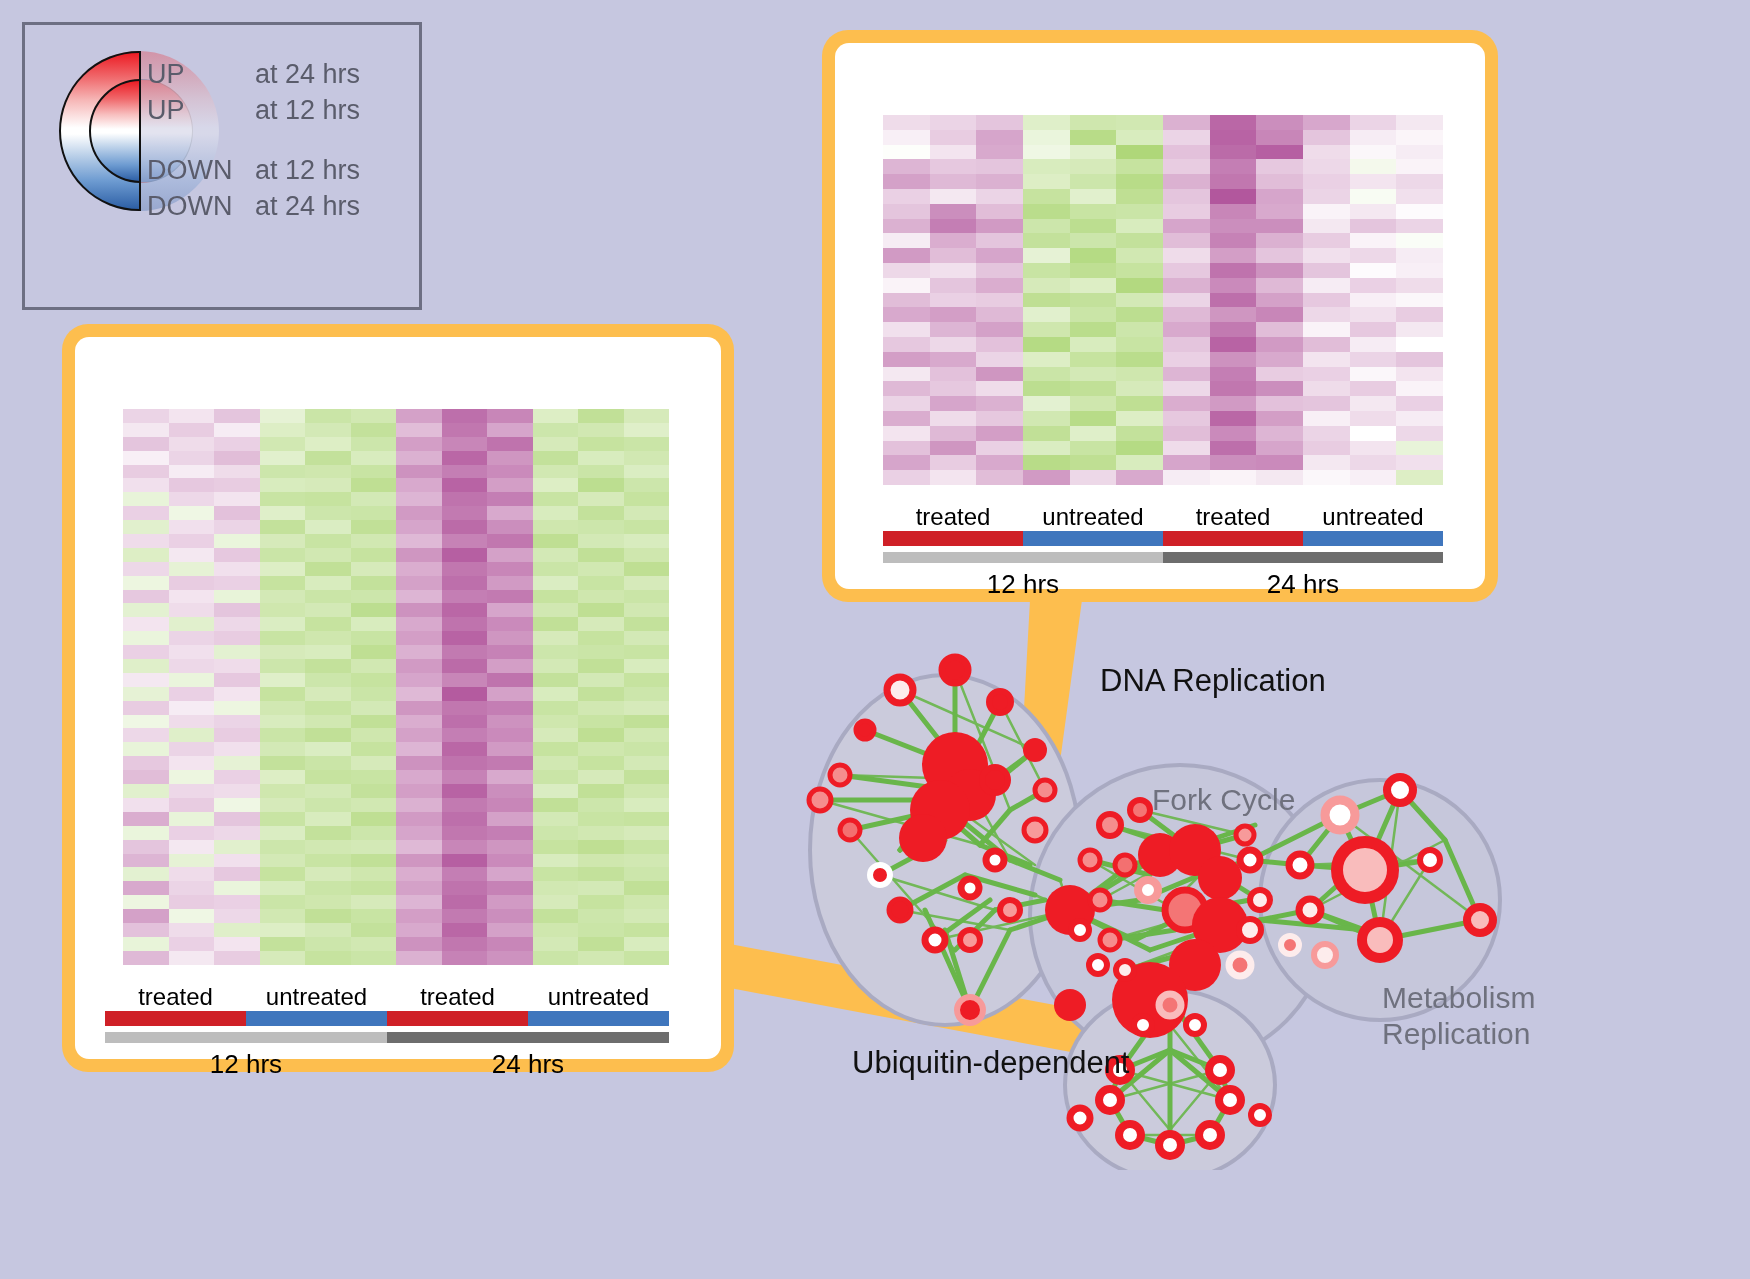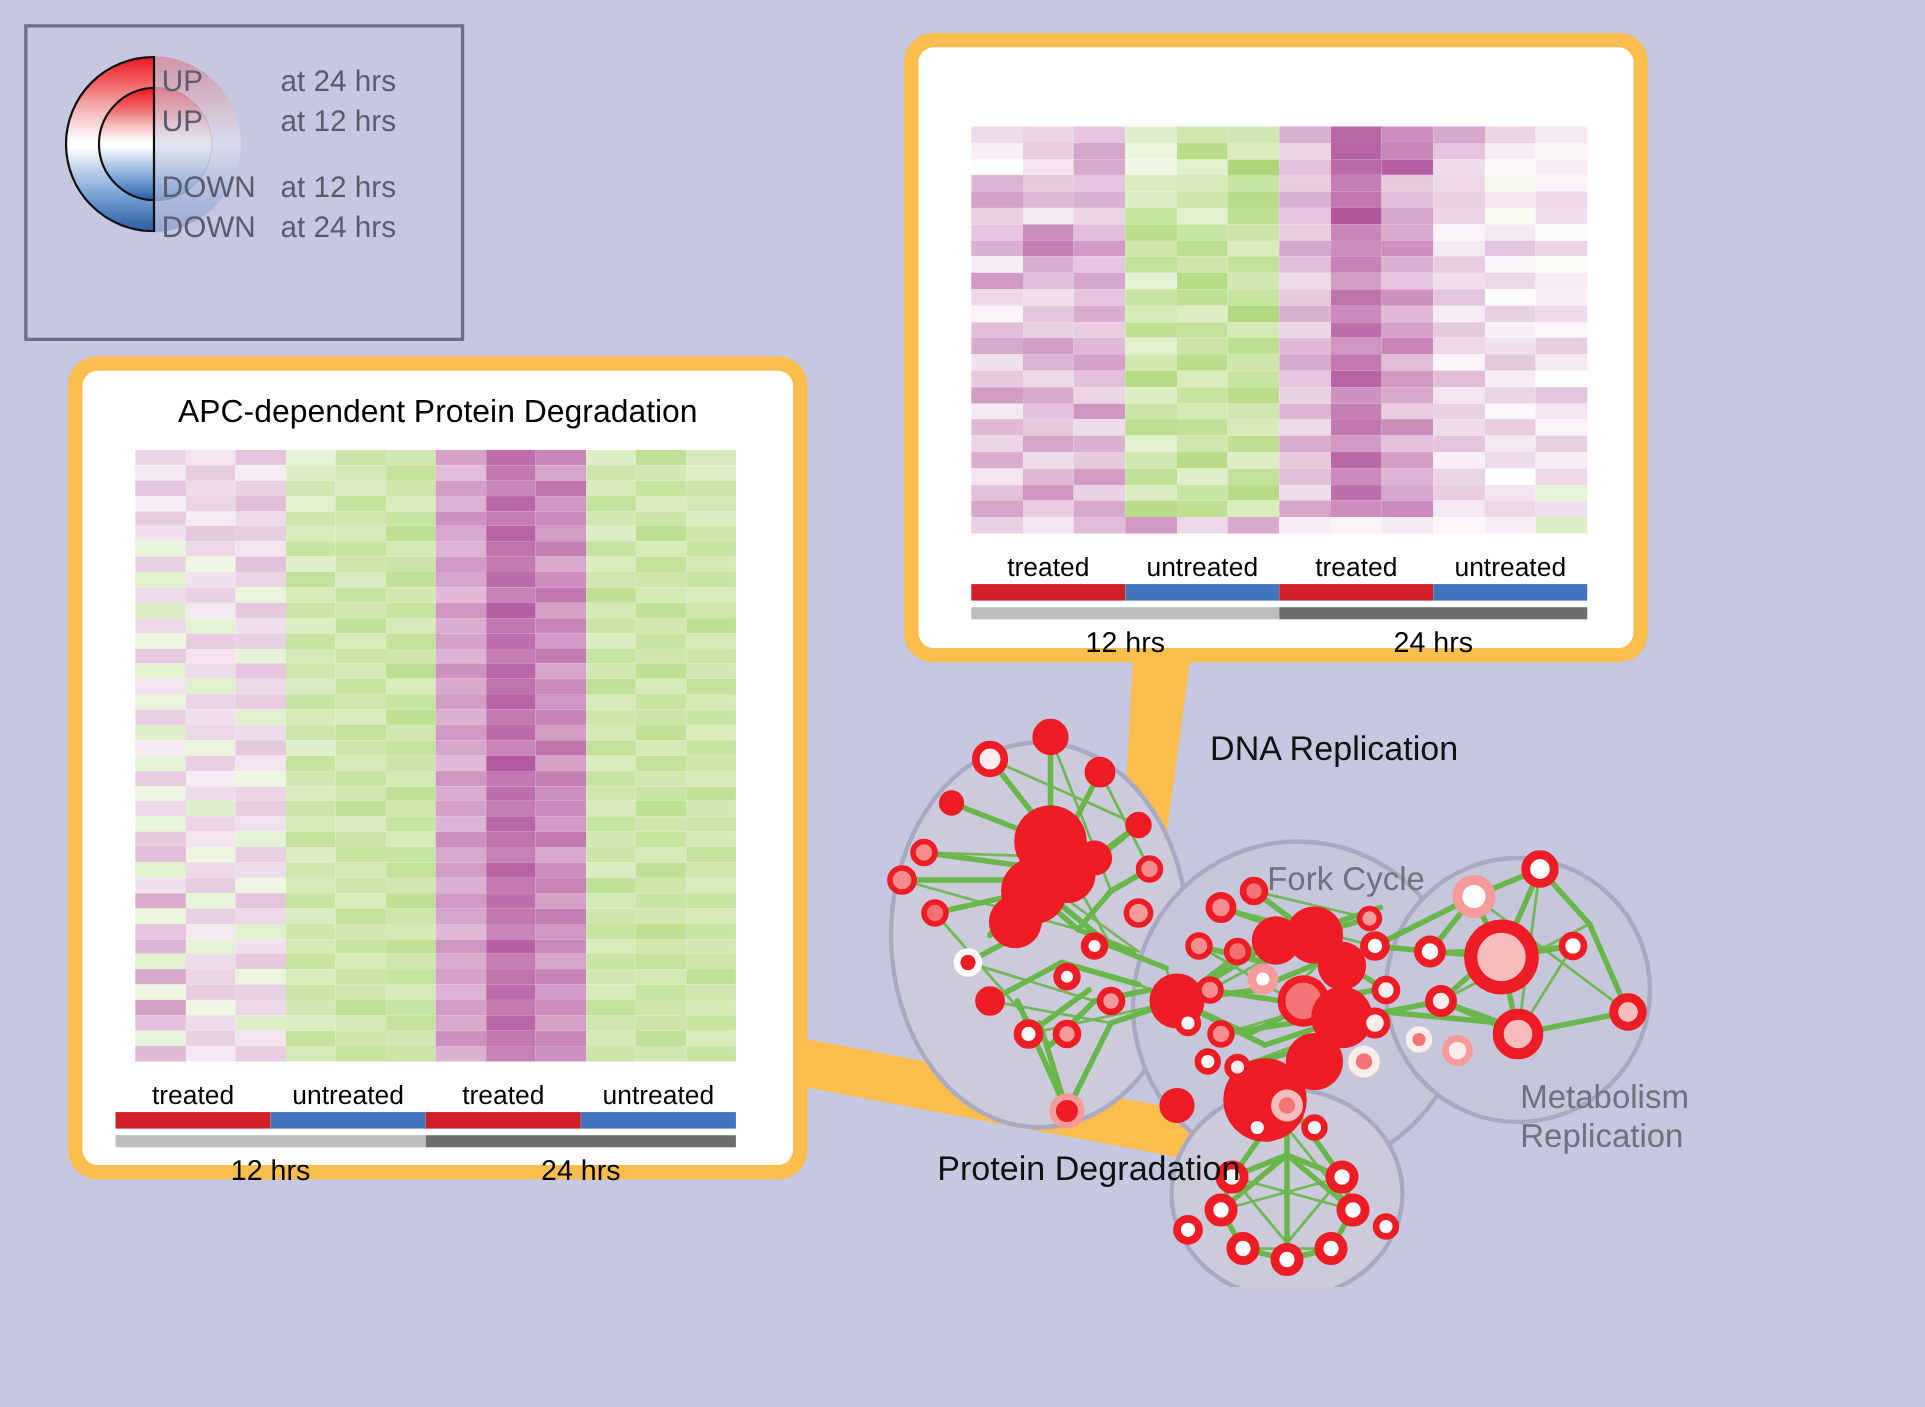--- a/index.html
+++ b/index.html
@@ -465,21 +465,20 @@
         <div class="hrs-labels">
           <span style="flex:1">12 hrs</span>
           <span style="flex:1">24 hrs</span>
         </div>
       </div>
     </div>
   </div>
 
   <div class="panel" id="panel-apc">
     <div class="inner">
-      <div class="panel-title" style="top:22px">APC-dependent Protein Degradation</div>
       <div class="hm-wrap" style="left:48px;top:72px;width:546px;height:556px;">
         <div class="hm" id="hm-apc" style="grid-template-columns: repeat(12, 1fr); grid-auto-rows: 13.9px;">
             <i style="background: rgb(235, 212, 230);"></i>
             <i style="background: rgb(243, 228, 239);"></i>
             <i style="background: rgb(228, 197, 221);"></i>
             <i style="background: rgb(230, 242, 213);"></i>
             <i style="background: rgb(202, 229, 167);"></i>
             <i style="background: rgb(209, 232, 178);"></i>
             <i style="background: rgb(212, 161, 200);"></i>
             <i style="background: rgb(189, 111, 171);"></i>
@@ -1212,16 +1211,16 @@
     </g>
   </svg>
 
   <div class="netlabel" id="lbl-dna">DNA Replication</div>
   <div class="netlabel" id="lbl-cellcycle">Fork Cycle</div>
   <div class="netlabel" id="lbl-micro">
     <div>Metabolism</div>
     <div>Replication</div>
   </div>
   <div class="netlabel" id="lbl-ubiq">
-    <div>Protein Degradation</div>
+    <div>Ubiquitin-dependent</div>
   </div>
 
 </div>
 
 </body></html>

